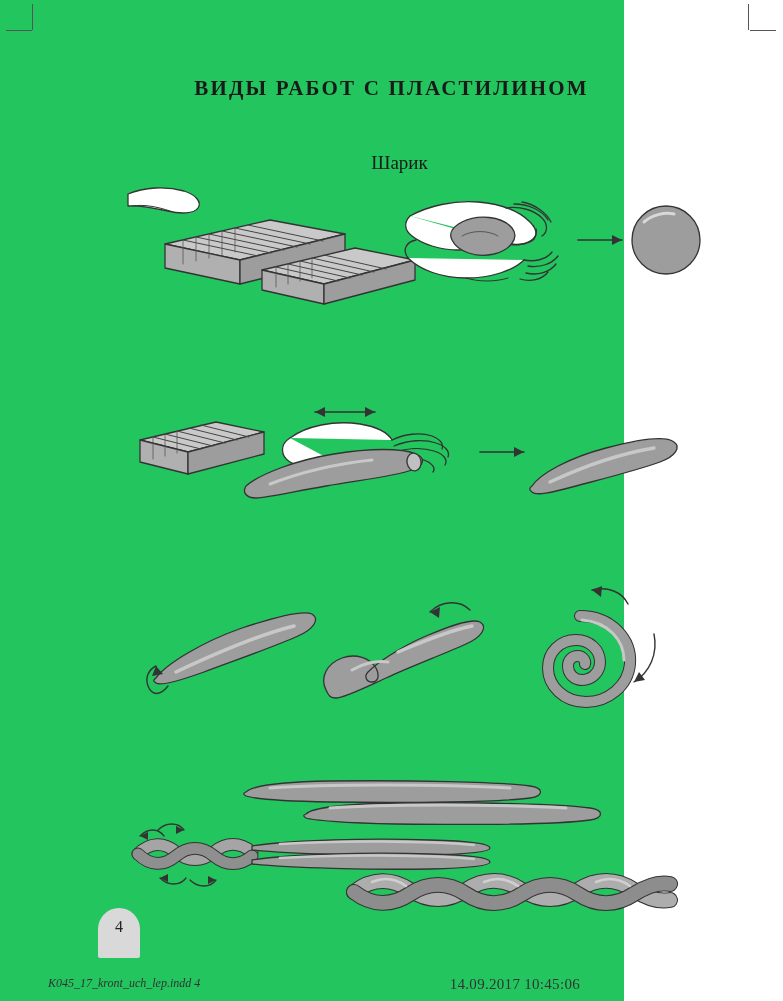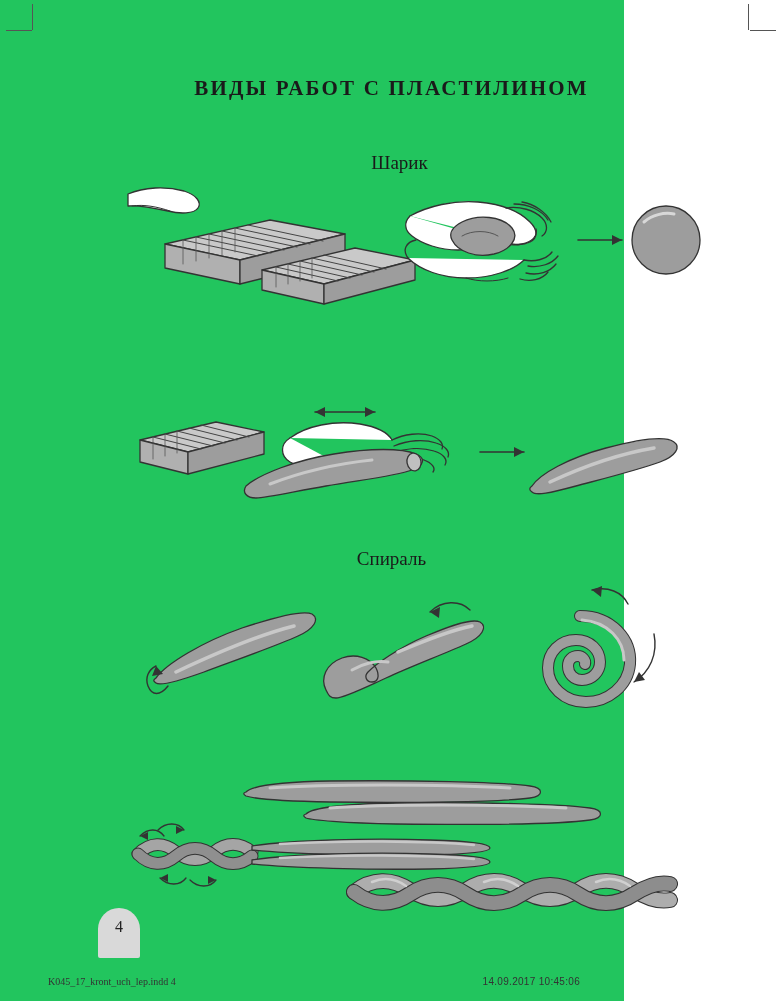--- a/index.html
+++ b/index.html
@@ -76,31 +76,32 @@
     width: 42px;
     text-align: center;
     font-size: 16px;
     color: #222;
     font-family: "Liberation Serif", serif;
   }
   .footer-left {
     position: absolute;
     left: 48px;
     top: 976px;
-    font-size: 10px;
+    font-size: 12px;
     color: #333;
     font-family: "Liberation Serif", serif;
+    font-style: italic;
   }
   .footer-right {
     position: absolute;
     right: 44px;
     top: 976px;
-    font-size: 10px;
+    font-size: 15px;
     color: #333;
-    font-family: Liberation Sans, sans-serif;
+    font-family: Liberation Serif, serif;
     letter-spacing: 0.3px;
     text-align: center;
   }
   svg { display: block; overflow: visible; }
 </style>
 </head>
 <body>
 
 <div class="page">
 
@@ -214,21 +215,20 @@
 
         <path d="M360,52 L404,52" stroke="#333" stroke-width="1.6"></path>
         <path d="M404,52 L394,47 L394,57 Z" fill="#333" stroke="none"></path>
 
         <path d="M412,86 C420,74 448,58 486,48 C520,39 546,36 554,42 C561,47 556,56 540,62 C518,70 486,78 456,86 C430,93 416,96 412,92 C409,90 409,88 412,86 Z" fill="#9d9d9d"></path>
         <path d="M430,82 C460,68 498,54 534,48" stroke="#c8c8c8" stroke-width="3.5"></path>
       </g>
     </svg>
   </div>
 
-  <div class="section-title st-spiral">Спираль</div>
 
   <div class="figure" style="left:130px; top:586px;">
     <svg width="540" height="120" viewBox="0 0 540 120">
       <g stroke="#333" stroke-width="1.3" fill="none" stroke-linejoin="round" stroke-linecap="round">
 
         <path d="M26,92 C36,78 72,56 112,42 C148,30 174,24 182,28 C190,33 184,43 168,50 C146,60 106,74 74,86 C46,96 30,100 26,97 C23,95 23,94 26,92 Z" fill="#9d9d9d"></path>
         <path d="M46,86 C80,70 124,50 164,40" stroke="#c8c8c8" stroke-width="3.5"></path>
 
         <path d="M38,100 C30,110 22,110 18,100 C15,92 18,84 26,80" stroke="#333" stroke-width="1.4"></path>
         <path d="M26,80 L22,90 L33,88 Z" fill="#333" stroke="none"></path>

